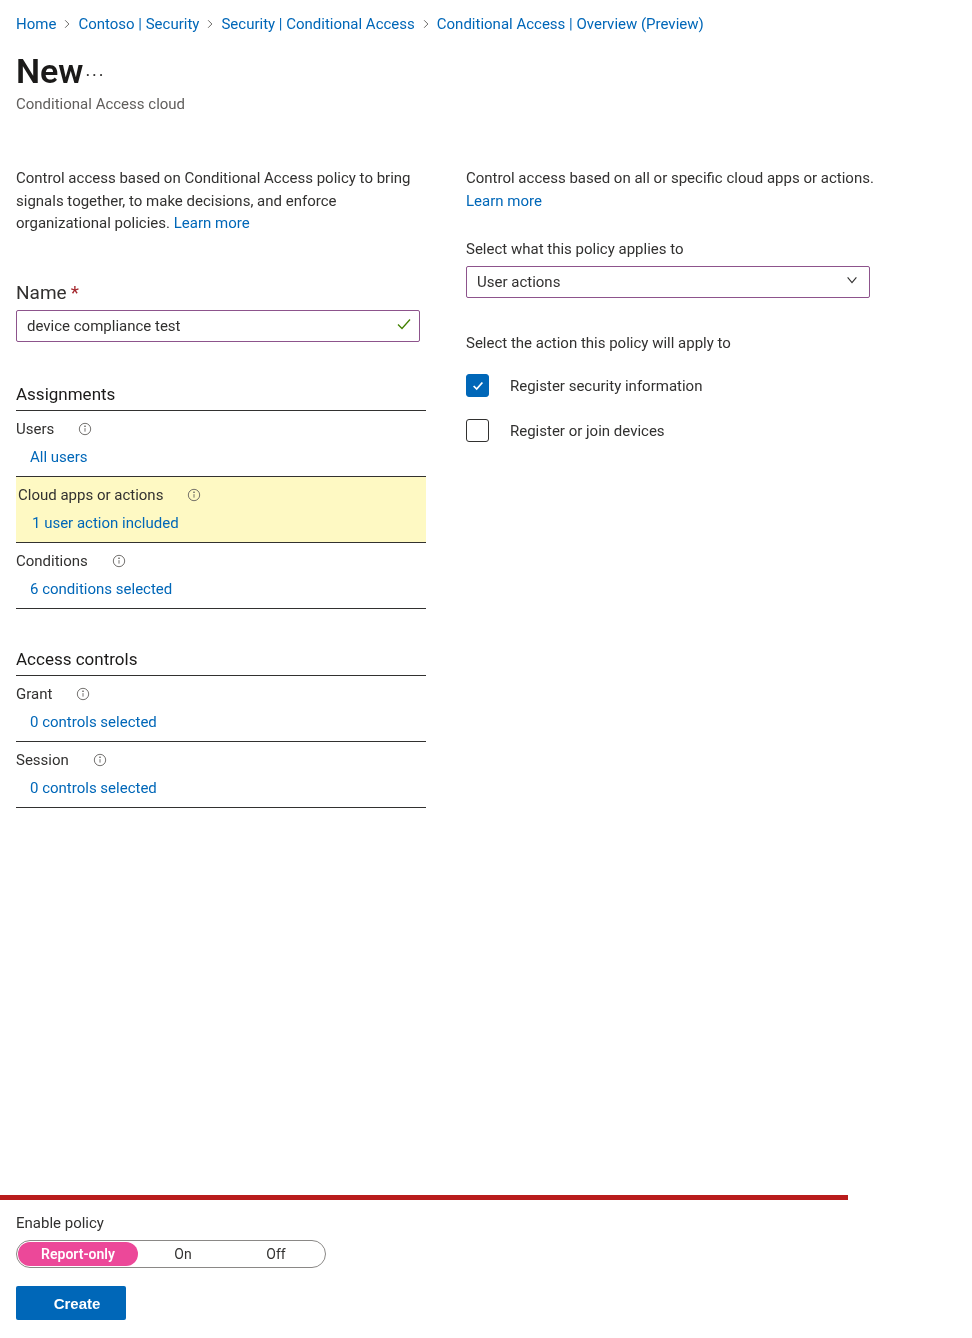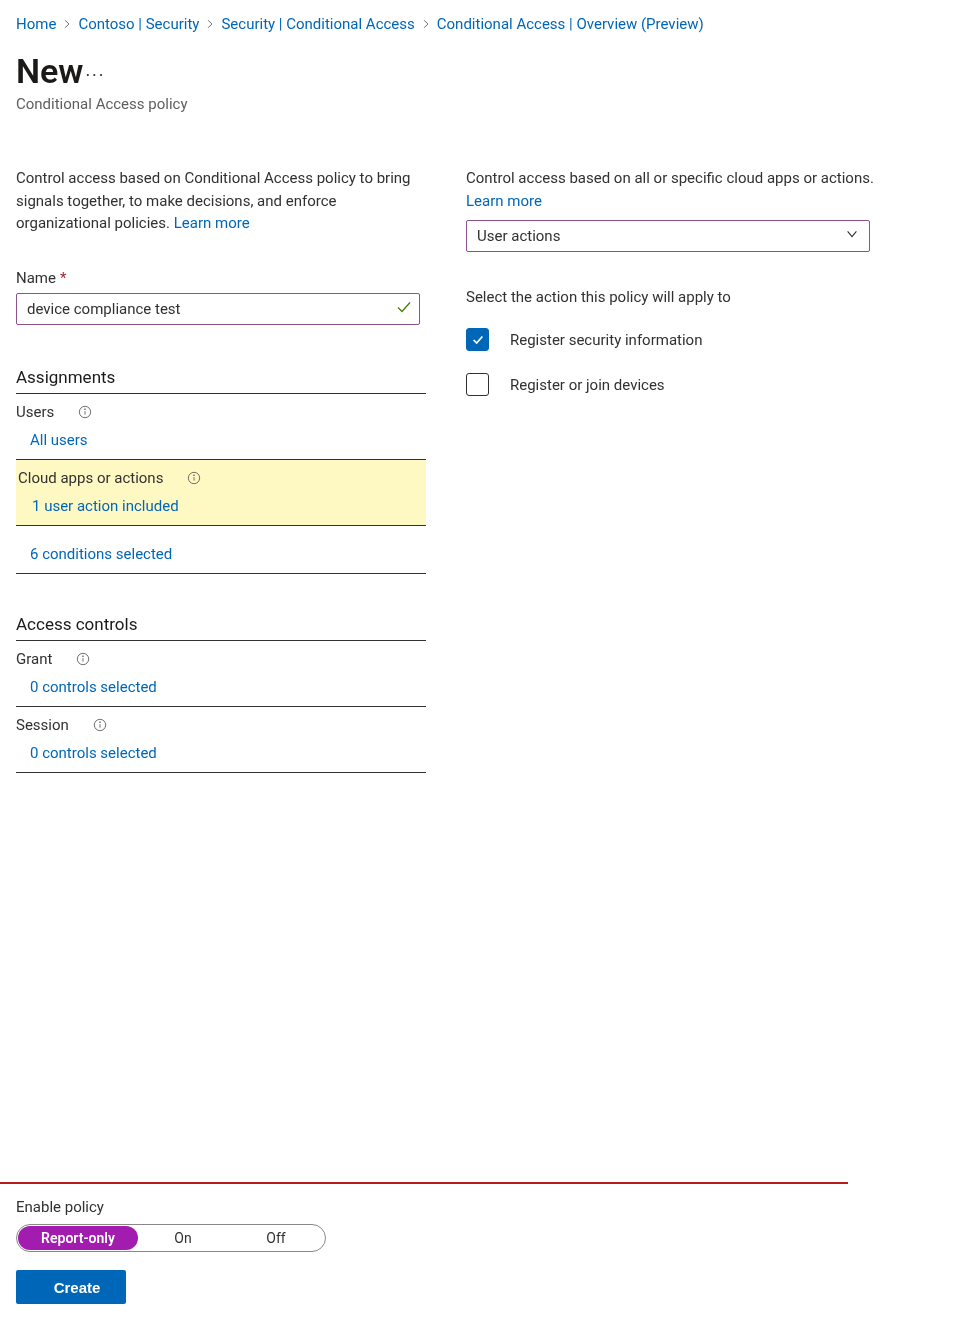--- a/index.html
+++ b/index.html
@@ -81,23 +81,23 @@
     font-size: 15px;
     line-height: 1.5;
     color: #323130;
   }
   .link {
     color: #0067b8;
     text-decoration: none;
     cursor: pointer;
   }
   .field-label {
-    font-size: 15px;
-    color: #323130;
-    margin-top: 34px;
+    font-size: 19px;
+    color: #323130;
+    margin-top: 46px;
   }
   .required-star { color: #a4262c; margin-left: 4px; }
   .text-input-wrap {
     position: relative;
     margin-top: 6px;
     width: 404px;
   }
   .text-input {
     width: 100%;
     border: 1px solid #8d538c;
@@ -199,23 +199,23 @@
     border: 1px solid #323130;
   }
   .checkbox svg { width: 14px; height: 14px; }
   .check-label { font-size: 15px; color: #323130; }
 
   
   .footer {
     position: absolute;
     left: 0;
     right: 0;
-    bottom: 16px;
+    bottom: 0;
     padding: 14px 16px 18px 16px;
-    border-top: 2px solid #b91c1c;
+    border-top: 5px solid #b91c1c;
     background: #ffffff;
   }
   .footer-label { font-size: 15px; color: #323130; }
   .toggle-group {
     margin-top: 8px;
     display: inline-flex;
     border: 1px solid #8a8886;
     border-radius: 16px;
     overflow: hidden;
     height: 28px;
@@ -230,21 +230,21 @@
     font-size: 14px;
     cursor: pointer;
     color: #323130;
     background: #fff;
     border-radius: 16px;
   }
   .toggle-option.o1 { width: 120px; }
   .toggle-option.o2 { width: 90px; }
   .toggle-option.o3 { width: 96px; }
   .toggle-option.active {
-    background: #a21caf;
+    background: #ec4899;
     color: #ffffff;
     font-weight: 600;
   }
   .create-btn {
     margin-top: 18px;
     display: inline-flex;
     align-items: center;
     justify-content: center;
     background: #0067b8;
     color: #ffffff;
@@ -283,21 +283,21 @@
         </svg>
     </span>
     <a>Conditional Access | Overview (Preview)</a>
   </nav>
 
   <div class="header">
     <div class="header-title-row">
       <h1 class="header-title">New</h1>
       <span class="header-more">···</span>
     </div>
-    <div class="header-sub">Conditional Access policy</div>
+    <div class="header-sub">Conditional Access cloud</div>
   </div>
 
   <div class="columns">
 
     <div class="col">
       <div class="intro-text">
         <span>Control access based on Conditional Access policy to bring signals together, to make decisions, and enforce organizational policies.</span>
         <a class="link">Learn more</a>
       </div>
 
@@ -337,20 +337,30 @@
                 <circle cx="8" cy="8" r="6.5"></circle>
                 <line x1="8" y1="7" x2="8" y2="11"></line>
                 <circle cx="8" cy="4.8" r="0.5" fill="currentColor"></circle>
               </svg>
           </span>
         </div>
         <div class="item-value"><a>1 user action included</a></div>
       </div>
 
       <div class="item">
+        <div class="item-header">
+          <span>Conditions</span>
+          <span class="info-icon">
+            <svg viewBox="0 0 16 16" fill="none" stroke="currentColor" stroke-width="1">
+                <circle cx="8" cy="8" r="6.5"></circle>
+                <line x1="8" y1="7" x2="8" y2="11"></line>
+                <circle cx="8" cy="4.8" r="0.5" fill="currentColor"></circle>
+              </svg>
+          </span>
+        </div>
         <div class="item-value"><a>6 conditions selected</a></div>
       </div>
 
       <div class="section-heading">Access controls</div>
 
       <div class="item">
         <div class="item-header">
           <span>Grant</span>
           <span class="info-icon">
             <svg viewBox="0 0 16 16" fill="none" stroke="currentColor" stroke-width="1">
@@ -377,20 +387,21 @@
         <div class="item-value"><a>0 controls selected</a></div>
       </div>
     </div>
 
     <div class="col">
       <div class="intro-text">
         <span>Control access based on all or specific cloud apps or actions.</span>
         <a class="link">Learn more</a>
       </div>
 
+      <div class="rcol-label">Select what this policy applies to</div>
       <div class="dropdown">
         <span>User actions</span>
         <span class="chev">
           <svg viewBox="0 0 16 16" fill="none" stroke="currentColor" stroke-width="1.3">
               <polyline points="3,5 8,11 13,5"></polyline>
             </svg>
         </span>
       </div>
 
       <div class="rcol-label" style="margin-top:36px;">Select the action this policy will apply to</div>

